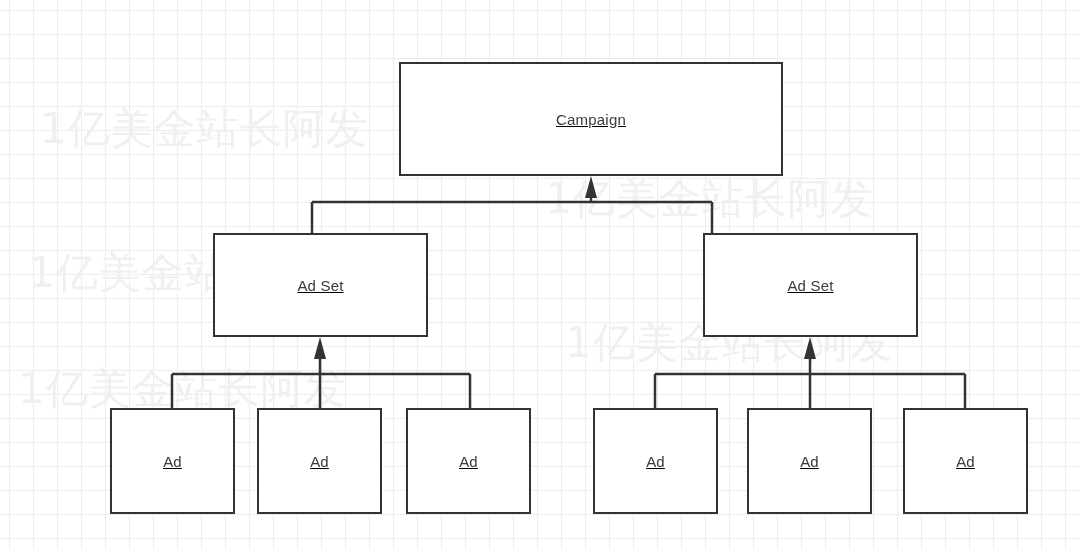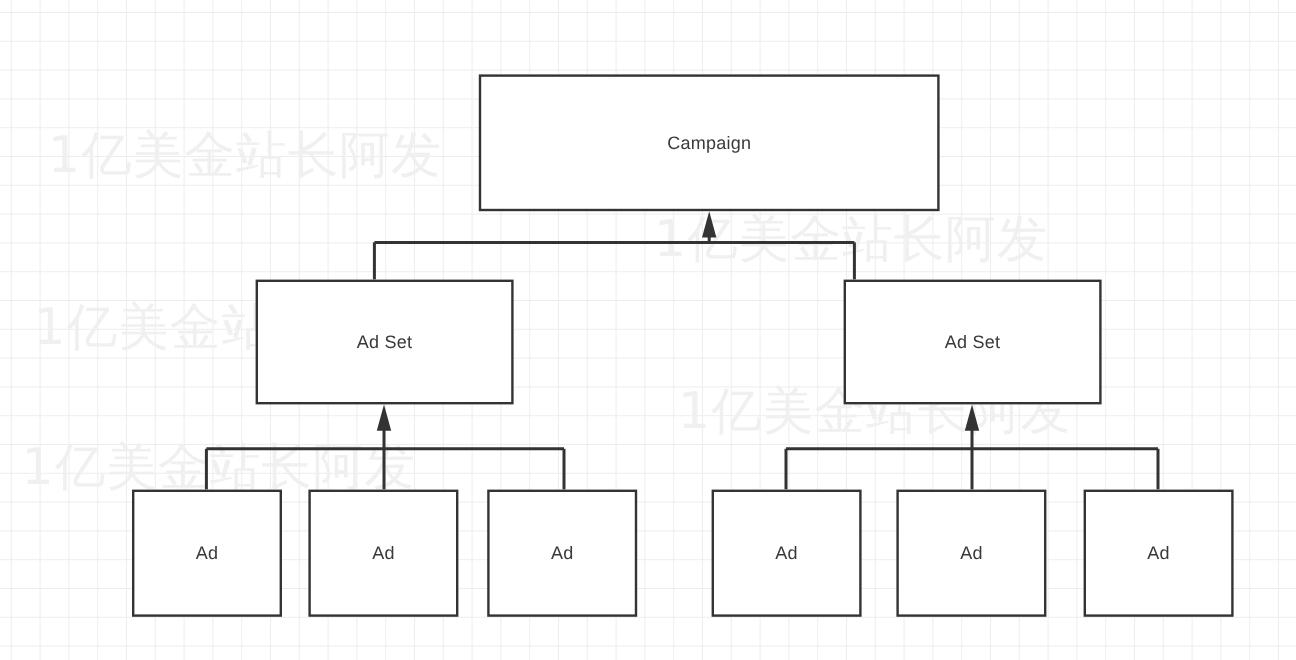--- a/index.html
+++ b/index.html
@@ -48,20 +48,21 @@
   }
   .node-box {
     position: absolute;
     box-sizing: border-box;
     background: #ffffff;
     border: 2.5px solid #333333;
     display: flex;
     align-items: center;
     justify-content: center;
     z-index: 4;
+    text-decoration: underline;
   }
   .node-label {
     font-family: "Liberation Sans", sans-serif;
     font-size: 15px;
     color: #3a3a3a;
     letter-spacing: 0.2px;
   }
 </style>
 </head>
 <body>

